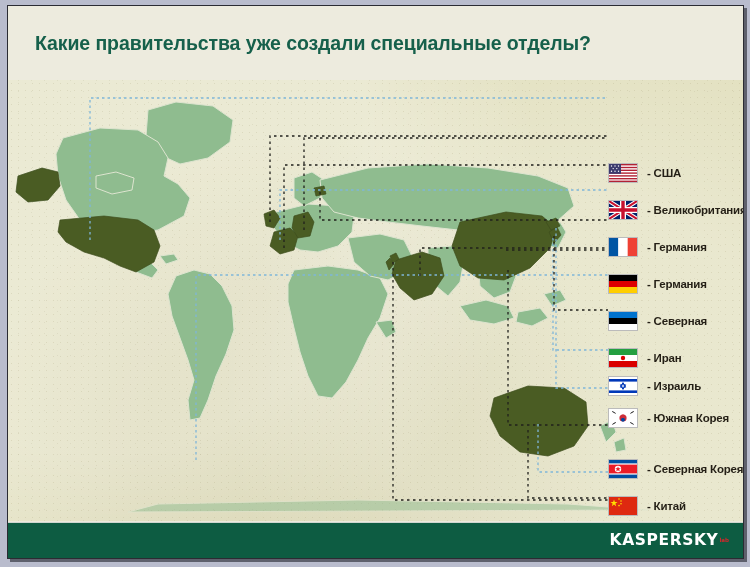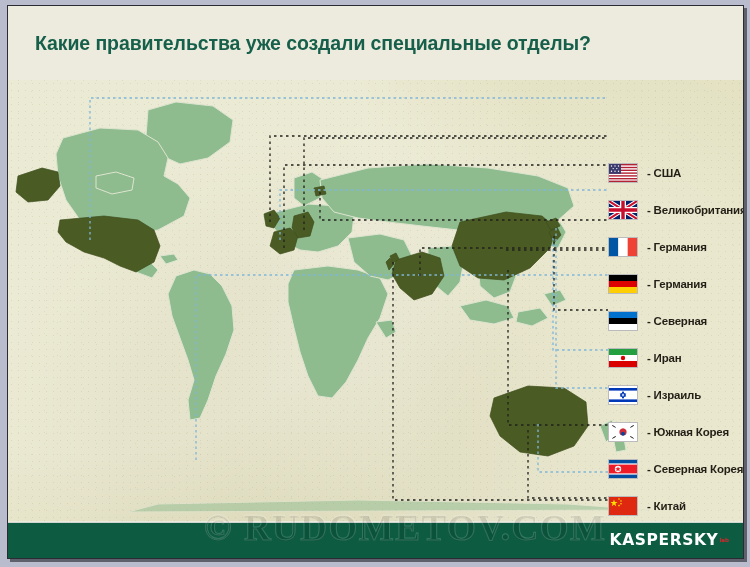--- a/index.html
+++ b/index.html
@@ -238,32 +238,32 @@
         <span class="flag">
           <svg width="28" height="18" viewBox="0 0 28 18">
             <rect width="28" height="6" fill="#239F40"></rect>
             <rect y="6" width="28" height="6" fill="#fff"></rect>
             <rect y="12" width="28" height="6" fill="#DA0000"></rect>
             <circle cx="14" cy="9" r="2.2" fill="#DA0000"></circle>
           </svg></span>
         <span class="llabel">- Иран</span>
       </div>
 
-      <div class="lrow" style="top:222px">
+      <div class="lrow" style="top:213px">
         <span class="flag">
           <svg width="28" height="18" viewBox="0 0 28 18">
             <rect width="28" height="18" fill="#fff"></rect>
             <rect y="2" width="28" height="2.6" fill="#0038B8"></rect>
             <rect y="13.4" width="28" height="2.6" fill="#0038B8"></rect>
             <path d="M14,5.6 L16.6,10.2 L11.4,10.2 Z M14,12.4 L11.4,7.8 L16.6,7.8 Z" fill="none" stroke="#0038B8" stroke-width="1"></path>
           </svg></span>
         <span class="llabel">- Израиль</span>
       </div>
 
-      <div class="lrow" style="top:259px">
+      <div class="lrow" style="top:245px">
         <span class="flag">
           <svg width="28" height="18" viewBox="0 0 28 18">
             <rect width="28" height="18" fill="#fff"></rect>
             <path d="M14,5.4 a3.6,3.6 0 0 1 0,7.2 a3.6,3.6 0 0 1 0,-7.2 z" fill="#CD2E3A"></path>
             <path d="M14,9 a1.8,1.8 0 0 0 0,3.6 a1.8,1.8 0 0 0 0,-3.6 z" fill="#0047A0"></path>
             <path d="M14,9 a1.8,1.8 0 0 1 0,-3.6 a1.8,1.8 0 0 1 0,3.6 z" fill="#CD2E3A"></path>
             <circle cx="14" cy="10.8" r="1.8" fill="#0047A0"></circle>
             <g fill="#000">
                   <rect x="3" y="3" width="4" height=".8" transform="rotate(33 5 3.4)"></rect>
             <rect x="21" y="3" width="4" height=".8" transform="rotate(-33 23 3.4)"></rect>
@@ -300,16 +300,15 @@
           </svg></span>
         <span class="llabel">- Китай</span>
       </div>
 
     </div>
   </div>
 
   <div class="greenbar">
     <div class="kaspersky"><span>KASPERSKY</span><span class="klab">lab</span></div>
   </div>
-  <div class="watermark">© RUDOMETOV.COM</div>
 
  </div>
 </div>
 
 </body></html>

